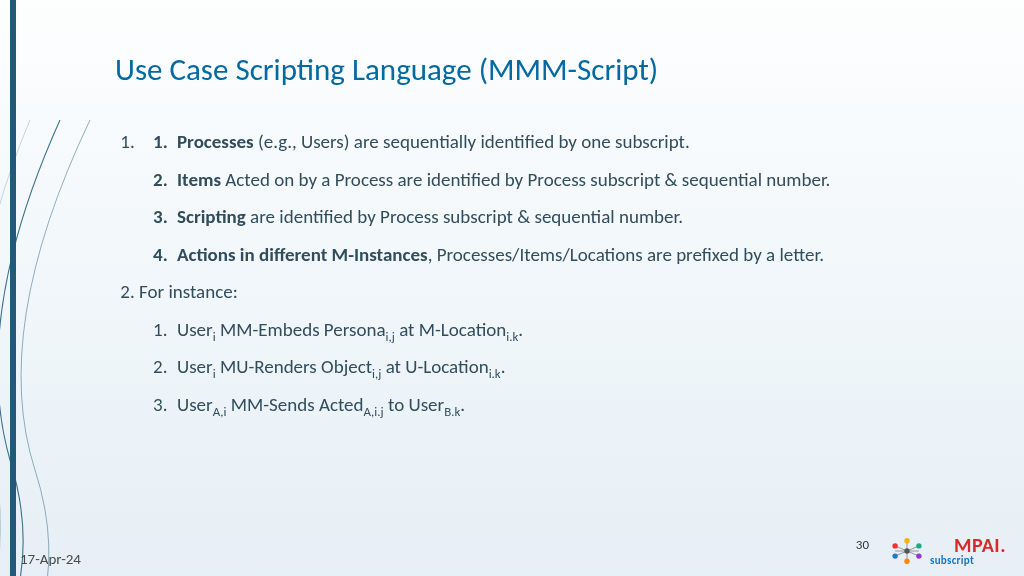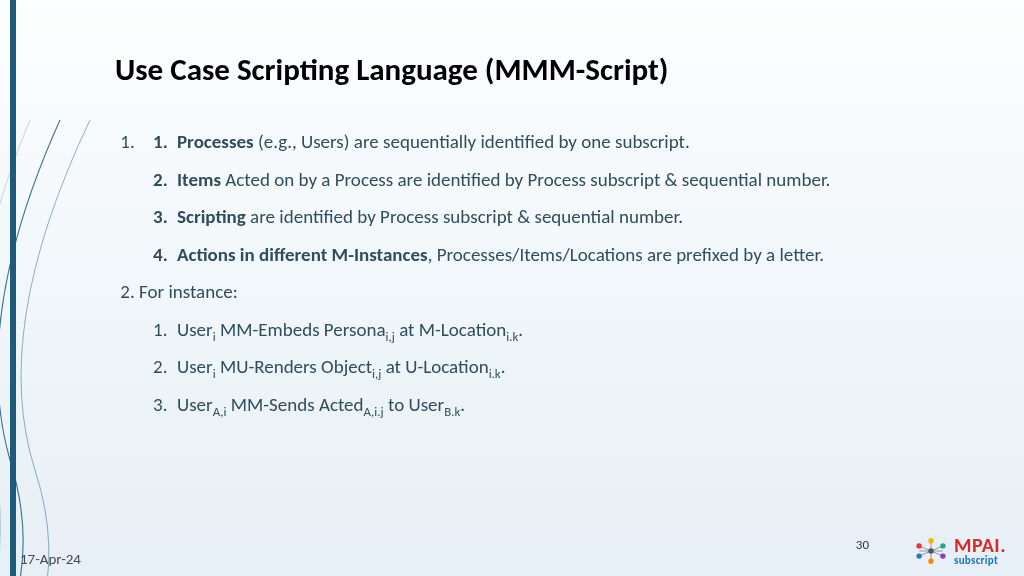--- a/index.html
+++ b/index.html
@@ -24,22 +24,22 @@
   }
   .swoop path { fill: none; stroke: #1e5b7a; }
   .swoop .p1 { stroke-width: 1.1; opacity: .85; }
   .swoop .p2 { stroke-width: .8; opacity: .6; }
   .swoop .p3 { stroke-width: .6; opacity: .4; }
 
   .title {
     position: absolute;
     left: 115px; top: 50px;
     font-size: 31px;
-    color: #000000;
-    font-weight: 700;
+    color: #0369a1;
+    font-weight: 400;
   }
   .content {
     position: absolute;
     left: 115px; top: 118px;
     width: 820px;
     font-size: 19px;
     line-height: 1.45;
     color: #314d5c;
   }
   .outer { list-style: decimal; padding-left: 24px; }
@@ -63,21 +63,21 @@
   }
   .logo {
     position: absolute;
     right: 18px; bottom: 10px;
     display: flex; align-items: center; gap: 6px;
   }
   .logo-mark {
     width: 34px; height: 28px;
   }
   .logo-text { display: flex; flex-direction: column; line-height: 1; }
-  .logo-main { font-size: 20px; font-weight: 800; color: #d82a2a; letter-spacing: .5px; }
+  .logo-main { font-size: 20px; font-weight: 800; color: #d82a2a; letter-spacing: .5px; margin-left: 24px; }
   .logo-sub  { font-size: 11px; font-weight: 600; color: #1576c4; letter-spacing: .3px; }
 </style>
 </head>
 <body>
 
 <div class="accent-bar"></div>
 
 <svg class="swoop" viewBox="0 0 420 620">
   <path class="p1" d="M 200 0 Q 110 200 150 340 Q 200 500 60 620"></path>
   <path class="p2" d="M 230 0 Q 130 210 175 350 Q 225 505 95 620"></path>

